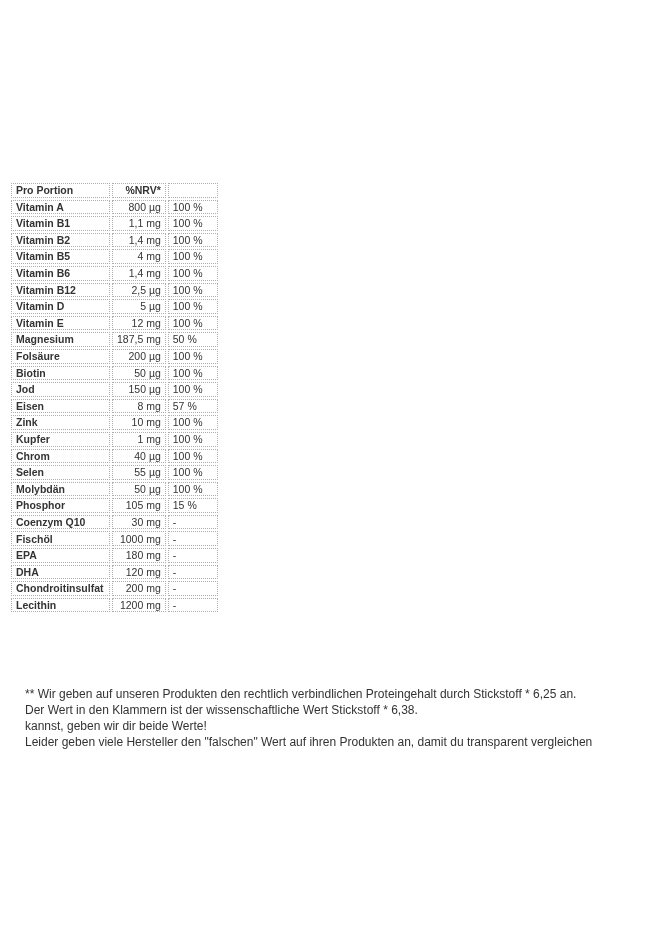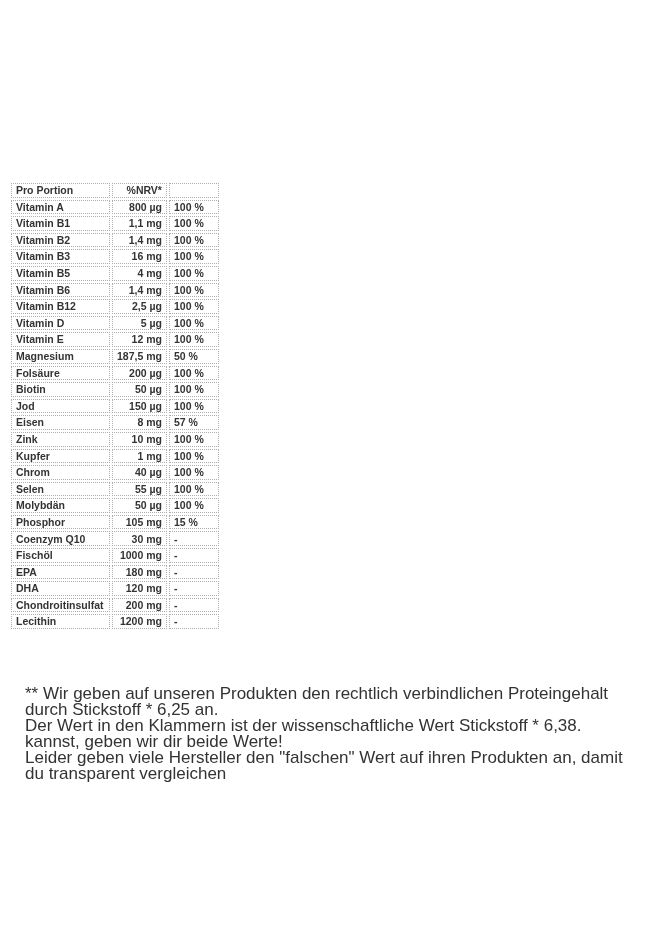--- a/index.html
+++ b/index.html
@@ -30,27 +30,27 @@
     vertical-align: middle;
     white-space: nowrap;
     overflow: visible;
     background: var(--bg-color, #ffffff);
   }
   .nutrition-table th { font-weight: bold; }
   .nutrition-table .c0 { width: 99px; font-weight: bold; }
   .nutrition-table .c1 { width: 50px; text-align: right; }
   .nutrition-table .c2 { width: 50px; }
   .nutrition-table td.c1,
-  .nutrition-table td.c2 { font-weight: bold; margin-left: 48px; }
+  .nutrition-table td.c2 { font-weight: normal; margin-left: 48px; }
   .footnote {
     position: absolute;
     left: 25px;
     top: 686px;
     width: 615px;
-    font-size: 17px;
+    font-size: 12px;
     line-height: 16px;
     color: var(--text-color, #333333);
   }
 </style>
 </head>
 <body>
 
 <table class="nutrition-table">
   <thead>
       <tr>
@@ -66,25 +66,20 @@
         <td class="c2">100 %</td>
       </tr>
       <tr>
         <td class="c0">Vitamin B1</td>
         <td class="c1">1,1 mg</td>
         <td class="c2">100 %</td>
       </tr>
       <tr>
         <td class="c0">Vitamin B2</td>
         <td class="c1">1,4 mg</td>
-        <td class="c2">100 %</td>
-      </tr>
-      <tr>
-        <td class="c0">Vitamin B3</td>
-        <td class="c1">16 mg</td>
         <td class="c2">100 %</td>
       </tr>
       <tr>
         <td class="c0">Vitamin B5</td>
         <td class="c1">4 mg</td>
         <td class="c2">100 %</td>
       </tr>
       <tr>
         <td class="c0">Vitamin B6</td>
         <td class="c1">1,4 mg</td>

